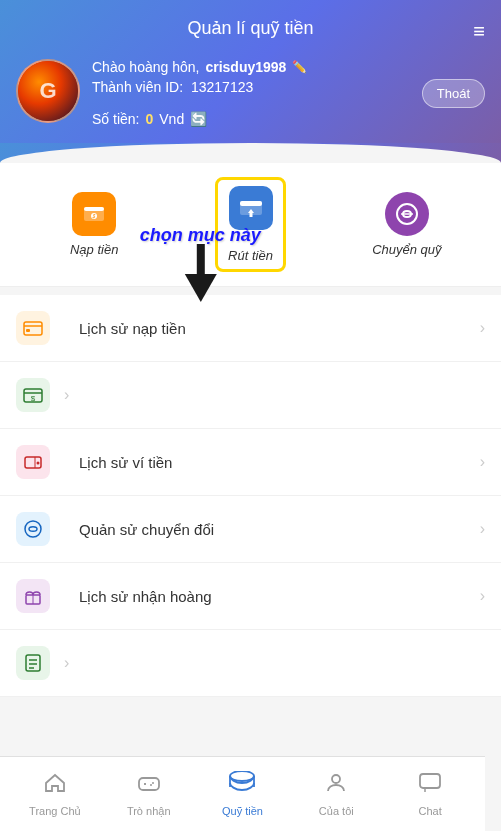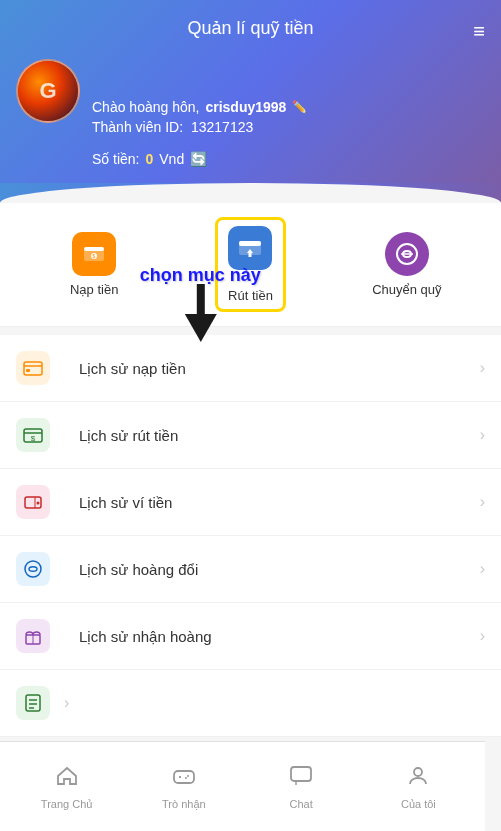--- a/index.html
+++ b/index.html
@@ -70,21 +70,20 @@
     .user-details {
       flex: 1;
       color: white;
     }
     .user-greeting {
       font-size: 14px;
       margin-bottom: 4px;
       display: flex;
       align-items: center;
       gap: 6px;
-      margin-top: 40px;
     }
     .edit-icon {
       font-size: 12px;
       opacity: 0.9;
     }
     .user-id-row {
       font-size: 14px;
       margin-bottom: 16px;
     }
     .balance-row {
@@ -127,27 +126,28 @@
       left: 0;
       right: 0;
       height: 20px;
       background: #f5f5f5;
       border-radius: 50% 50% 0 0 / 100% 100% 0 0;
     }
 
     
     .action-buttons-row {
       display: flex;
-      justify-content: flex-start;
+      justify-content: flex-end;
       align-items: center;
       background: white;
       padding: 14px 16px;
       margin-top: 0;
       border-bottom: 1px solid #eee;
       position: relative;
+      font-style: italic;
     }
     .action-btn {
       display: flex;
       flex-direction: column;
       align-items: center;
       gap: 6px;
       cursor: pointer;
       flex: 1;
     }
     .action-btn-icon {
@@ -262,21 +262,21 @@
       color: #ccc;
       font-size: 16px;
     }
 
     
     .bottom-nav {
       position: absolute;
       bottom: 0;
       left: 0;
       right: 16px;
-      height: 90px;
+      height: 75px;
       background: white;
       border-top: 1px solid #e0e0e0;
       display: flex;
       justify-content: space-around;
       align-items: center;
       padding: 0 8px;
     }
     .nav-item {
       display: flex;
       flex-direction: column;
@@ -332,20 +332,21 @@
         <span>Thành viên ID:</span>
         <span style="margin-left:4px;">13217123</span>
       </div>
       <div class="balance-row">
         <span>Số tiền:</span>
         <span class="balance-amount">0</span>
         <span>Vnd</span>
         <span class="refresh-icon">🔄</span>
       </div>
     </div>
+    <button class="logout-btn">Thoát</button>
   </div>
 </div>
 
 <div class="wave-container"></div>
 
 <div class="action-buttons-row" style="position:relative;">
 
   <div class="action-btn">
     <div class="action-btn-icon orange">
       <svg width="24" height="24" viewBox="0 0 24 24" fill="white">
@@ -405,21 +406,20 @@
   </div>
 
   <div class="menu-item">
     <div class="menu-item-icon icon-lich-rut">
       <svg width="20" height="20" viewBox="0 0 20 20">
           <rect x="1" y="4" width="18" height="13" rx="2" fill="none" stroke="#2e7d32" stroke-width="1.5"></rect>
           <line x1="1" y1="8" x2="19" y2="8" stroke="#2e7d32" stroke-width="1.5"></line>
           <text x="10" y="16" text-anchor="middle" font-size="8" fill="#2e7d32">$</text>
         </svg>
     </div>
-    <span class="menu-item-label">Lịch sử rút tiền</span>
     <span class="menu-item-chevron">›</span>
   </div>
 
   <div class="menu-item">
     <div class="menu-item-icon icon-lich-vi">
       <svg width="20" height="20" viewBox="0 0 20 20">
           <rect x="2" y="5" width="16" height="11" rx="2" fill="none" stroke="#c62828" stroke-width="1.5"></rect>
           <path d="M12 5 L12 16" stroke="#c62828" stroke-width="1"></path>
           <circle cx="15" cy="11" r="1.5" fill="#c62828"></circle>
         </svg>
@@ -429,21 +429,21 @@
   </div>
 
   <div class="menu-item">
     <div class="menu-item-icon icon-lich-cd">
       <svg width="20" height="20" viewBox="0 0 20 20">
           <circle cx="10" cy="10" r="8" fill="none" stroke="#1565c0" stroke-width="1.5"></circle>
           <path d="M6 10 C6 7, 14 7, 14 10" stroke="#1565c0" stroke-width="1.5" fill="none"></path>
           <path d="M6 10 C6 13, 14 13, 14 10" stroke="#1565c0" stroke-width="1.5" fill="none"></path>
         </svg>
     </div>
-    <span class="menu-item-label">Lịch sử hoàng đổi</span>
+    <span class="menu-item-label">Quản sử chuyển đổi</span>
     <span class="menu-item-chevron">›</span>
   </div>
 
   <div class="menu-item">
     <div class="menu-item-icon icon-lich-thuong">
       <svg width="20" height="20" viewBox="0 0 20 20">
           <rect x="3" y="9" width="14" height="9" rx="1" fill="none" stroke="#8e44ad" stroke-width="1.5"></rect>
           <path d="M10 9 C10 5, 3 5, 3 9" stroke="#8e44ad" stroke-width="1.5" fill="none"></path>
           <path d="M10 9 C10 5, 17 5, 17 9" stroke="#8e44ad" stroke-width="1.5" fill="none"></path>
           <line x1="10" y1="9" x2="10" y2="18" stroke="#8e44ad" stroke-width="1"></line>
@@ -484,34 +484,46 @@
           <rect x="2" y="7" width="20" height="12" rx="4" fill="none" stroke="#999" stroke-width="1.8"></rect>
           <line x1="9" y1="13" x2="7" y2="13" stroke="#999" stroke-width="1.5"></line>
           <line x1="8" y1="12" x2="8" y2="14" stroke="#999" stroke-width="1.5"></line>
           <circle cx="16" cy="12" r="1" fill="#999"></circle>
           <circle cx="14" cy="14" r="1" fill="#999"></circle>
         </svg>
     </span>
     <span class="nav-label">Trò nhận</span>
   </div>
 
+  <div class="nav-item">
+    <span class="nav-icon active">
+      <svg width="28" height="24" viewBox="0 0 28 24">
+          <ellipse cx="14" cy="5" rx="12" ry="5" fill="none" stroke="#3a7bd5" stroke-width="1.8"></ellipse>
+          <path d="M2 5 C2 8, 7 12, 14 12 C21 12, 26 8, 26 5" stroke="#3a7bd5" stroke-width="1.8" fill="none"></path>
+          <path d="M2 12 C2 15, 7 19, 14 19 C21 19, 26 15, 26 12" stroke="#3a7bd5" stroke-width="1.8" fill="none"></path>
+          <line x1="2" y1="5" x2="2" y2="16" stroke="#3a7bd5" stroke-width="1.8"></line>
+          <line x1="26" y1="5" x2="26" y2="16" stroke="#3a7bd5" stroke-width="1.8"></line>
+        </svg>
+    </span>
+    <span class="nav-label active">Quỹ tiền</span>
+  </div>
+
+  <div class="nav-item">
+    <span class="nav-icon">
+      <svg width="24" height="24" viewBox="0 0 24 24">
+          <circle cx="12" cy="8" r="4" fill="none" stroke="#999" stroke-width="1.8"></circle>
+          <path d="M4 20 C4 16, 8 14, 12 14 C16 14, 20 16, 20 20" stroke="#999" stroke-width="1.8" fill="none"></path>
+        </svg>
+    </span>
+    <span class="nav-label">Của tôi</span>
+  </div>
 
   <div class="nav-item">
     <span class="nav-icon">
       <svg width="24" height="24" viewBox="0 0 24 24">
           <rect x="2" y="3" width="20" height="14" rx="3" fill="none" stroke="#999" stroke-width="1.8"></rect>
           <path d="M7 21 L7 17 L12 17" stroke="#999" stroke-width="1.5" fill="none"></path>
         </svg>
     </span>
     <span class="nav-label">Chat</span>
   </div>
 
-  <div class="nav-item">
-    <span class="nav-icon">
-      <svg width="24" height="24" viewBox="0 0 24 24">
-          <circle cx="12" cy="8" r="4" fill="none" stroke="#999" stroke-width="1.8"></circle>
-          <path d="M4 20 C4 16, 8 14, 12 14 C16 14, 20 16, 20 20" stroke="#999" stroke-width="1.8" fill="none"></path>
-        </svg>
-    </span>
-    <span class="nav-label">Của tôi</span>
-  </div>
-
 </div>
 
 </body></html>

